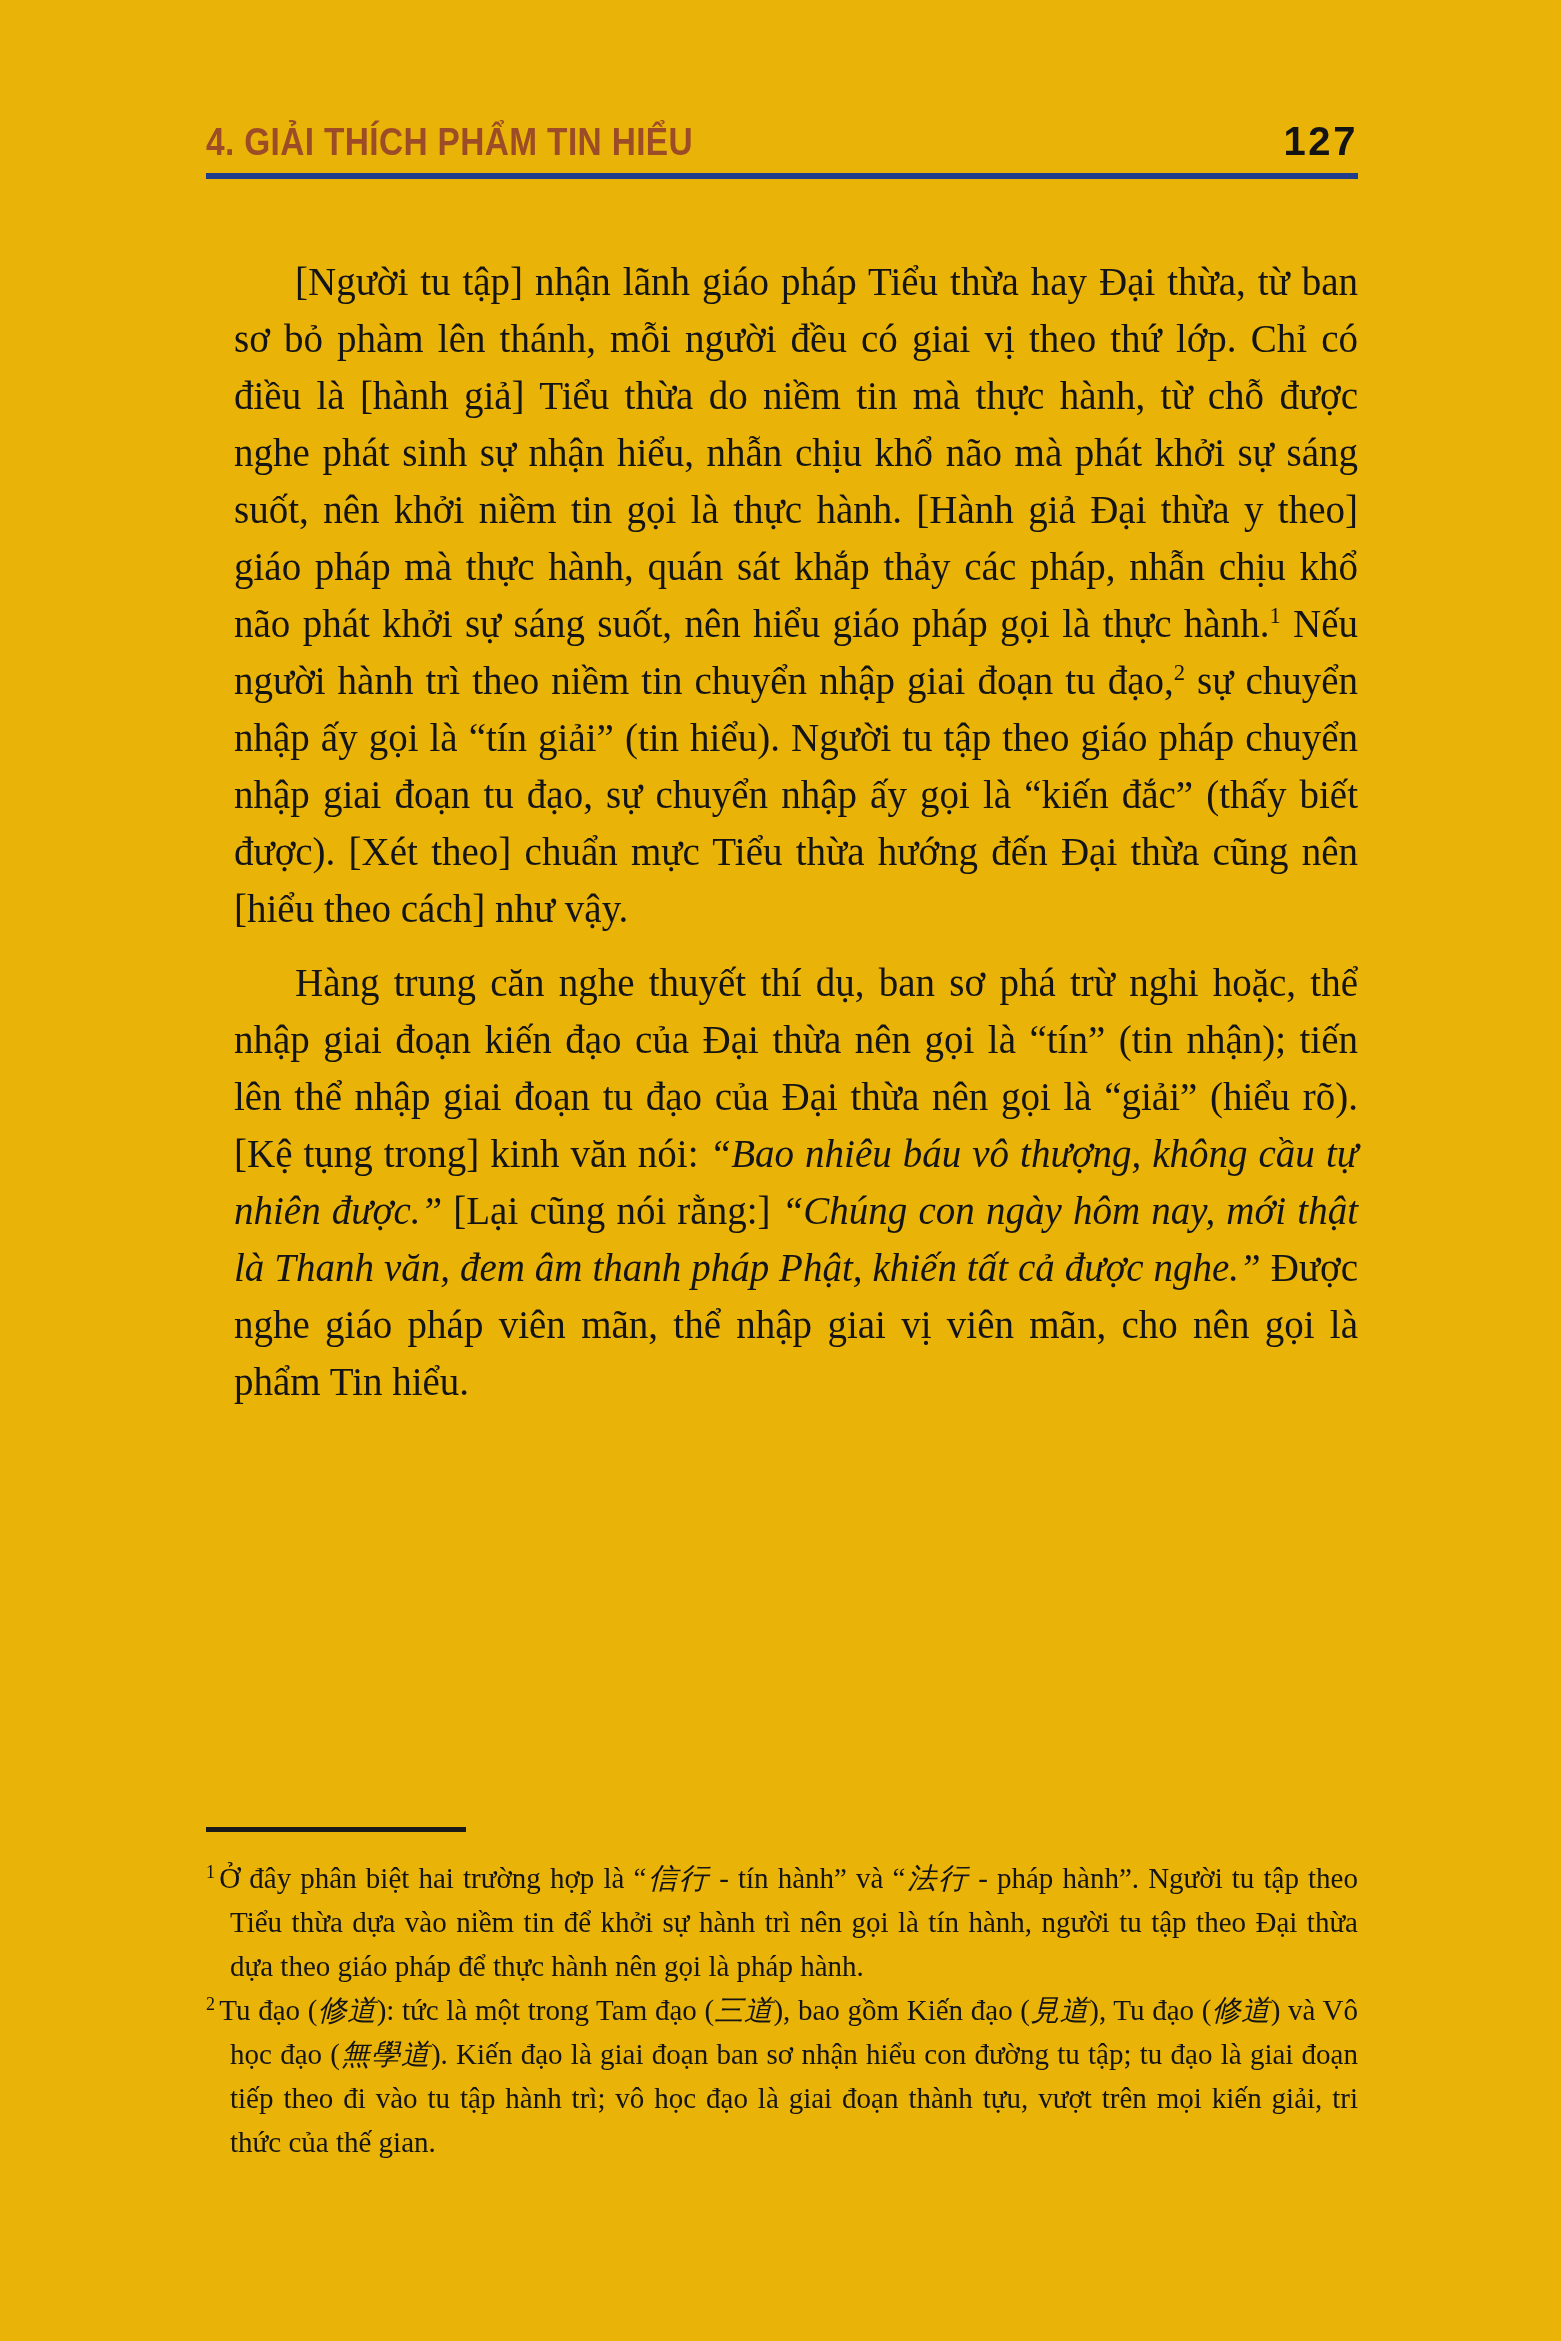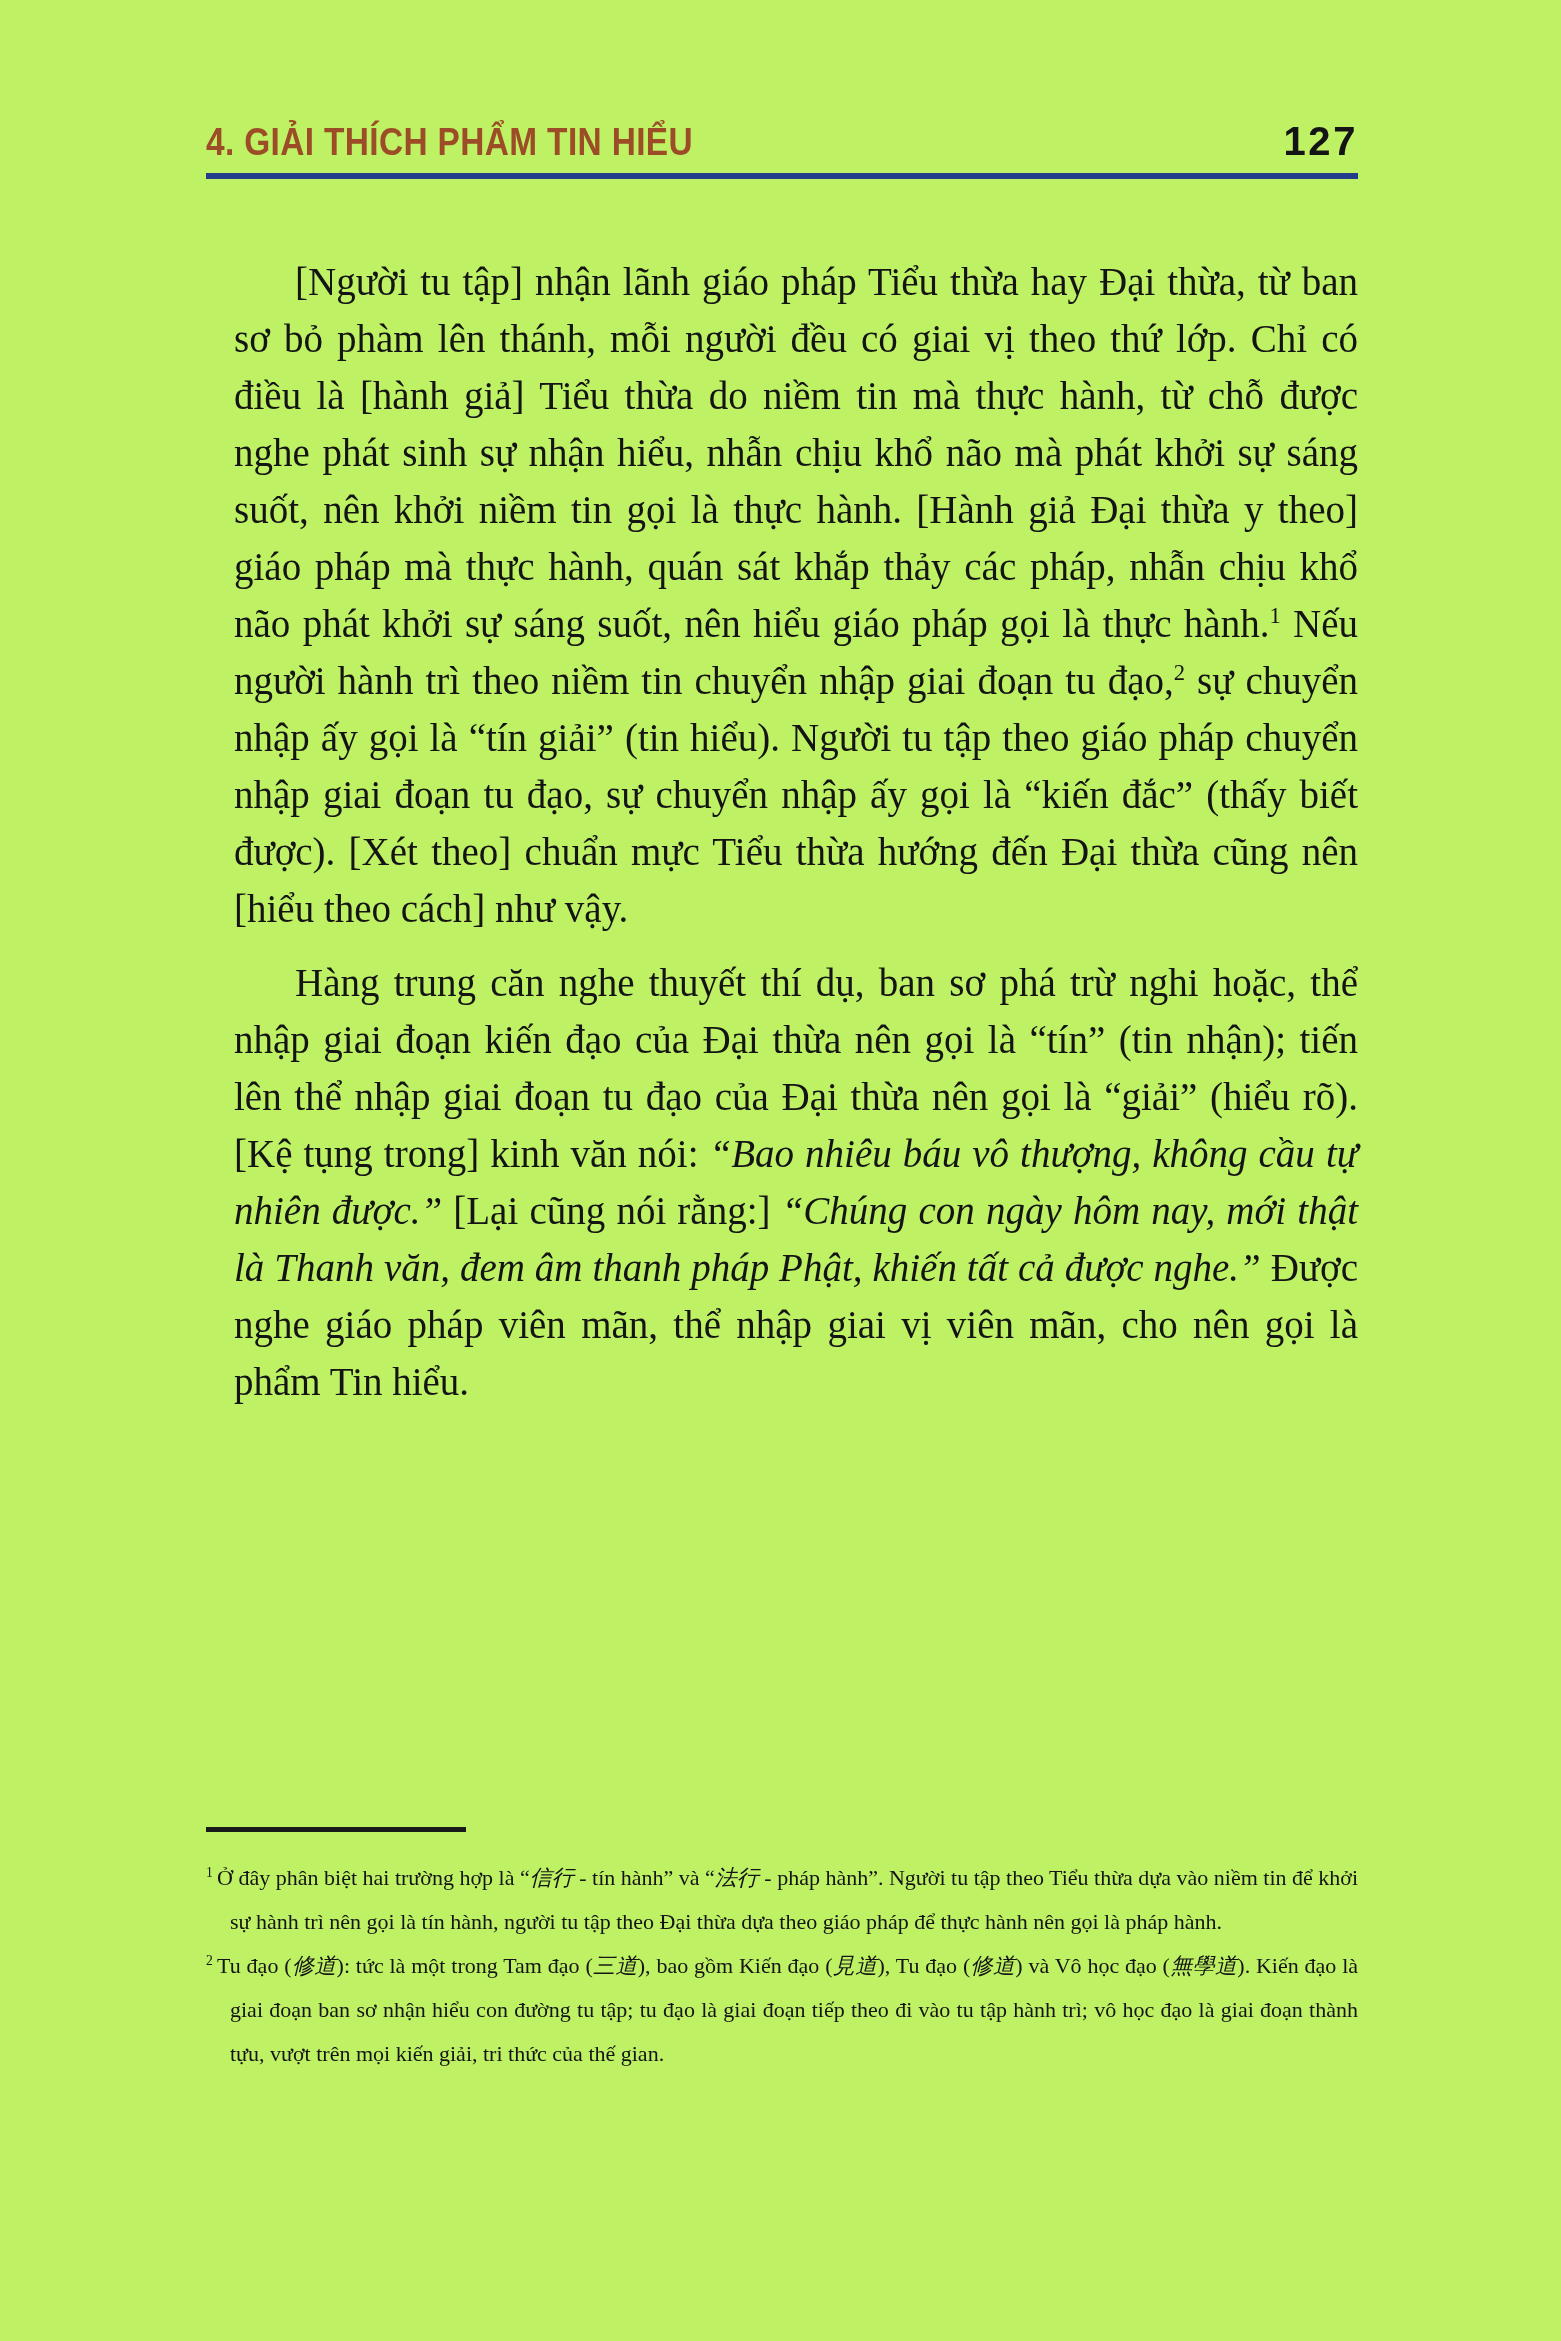--- a/index.html
+++ b/index.html
@@ -1,20 +1,20 @@
 <!DOCTYPE html>
 <html style="font-size:14px"><head>
 <meta charset="utf-8">
 <style>
   html, body { margin: 0; padding: 0; background: #ffffff; }
   .page {
     position: relative;
     width: 1561px;
     height: 2342px;
-    background: #bef264;
+    background: #eab308;
     font-family: "Liberation Serif", serif;
     color: #141414;
     overflow: hidden;
   }
   .header-row {
     position: absolute;
     left: 206px;
     top: 121px;
     width: 1152px;
     display: flex;
@@ -69,21 +69,21 @@
     left: 206px;
     top: 1827px;
     width: 1152px;
   }
   .footnote-sep {
     width: 260px;
     height: 5.2px;
     margin: 0 0 24px 0;
   }
   .footnote-item {
-    font-size: 22px;
+    font-size: 29px;
     line-height: 44px;
     text-align: justify;
     padding-left: 24px;
     text-indent: -24px;
     margin: 0;
   }
   .footnote-marker {
     font-size: 0.62em;
     vertical-align: super;
     line-height: 0;

